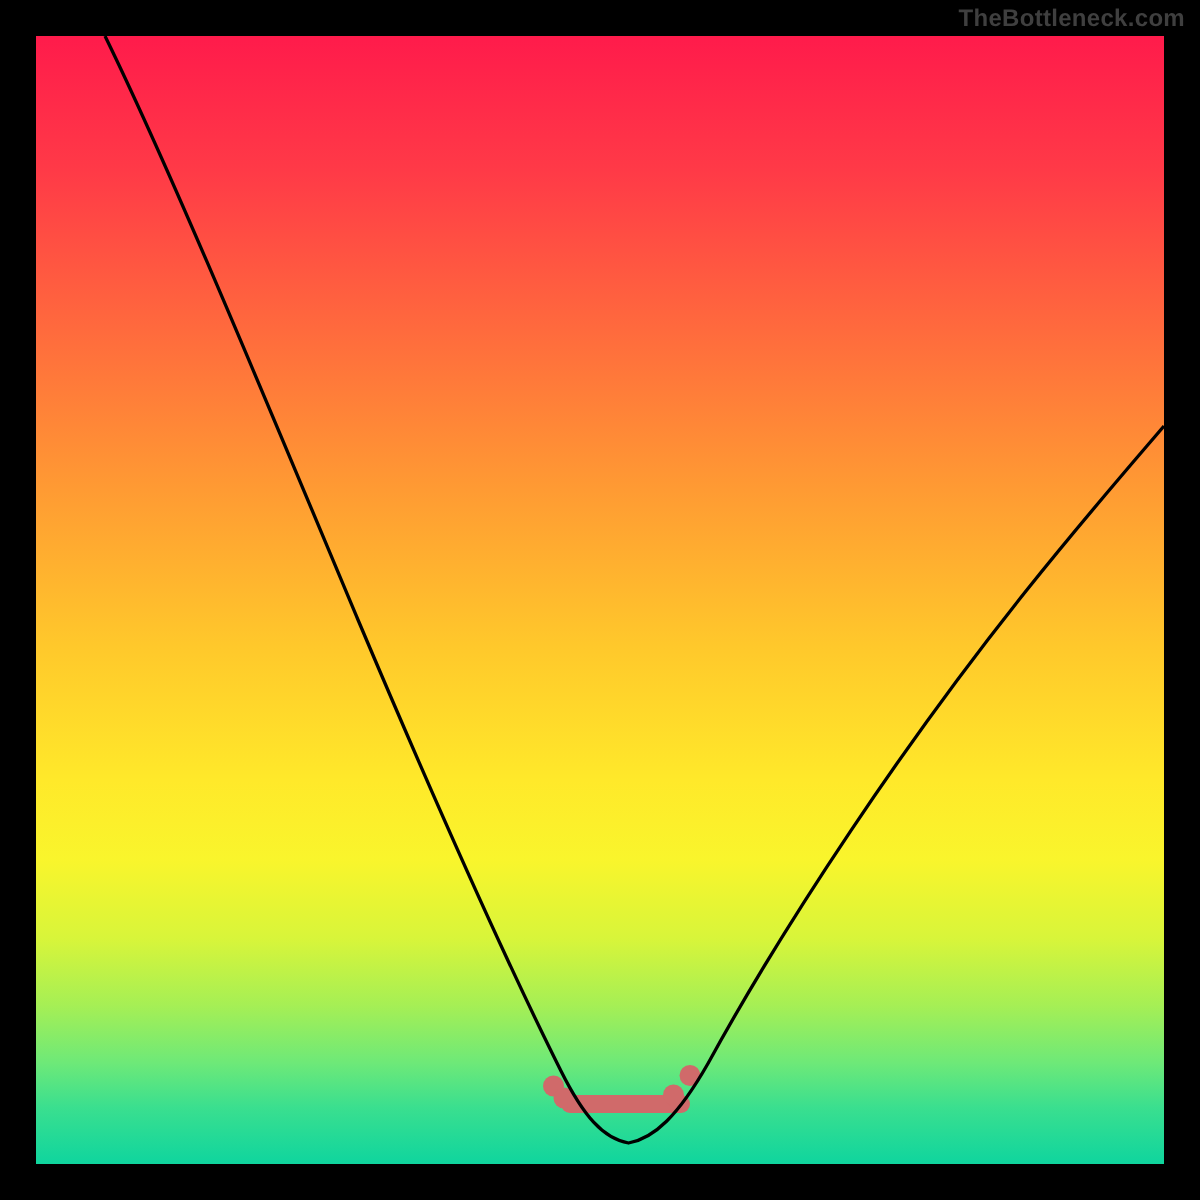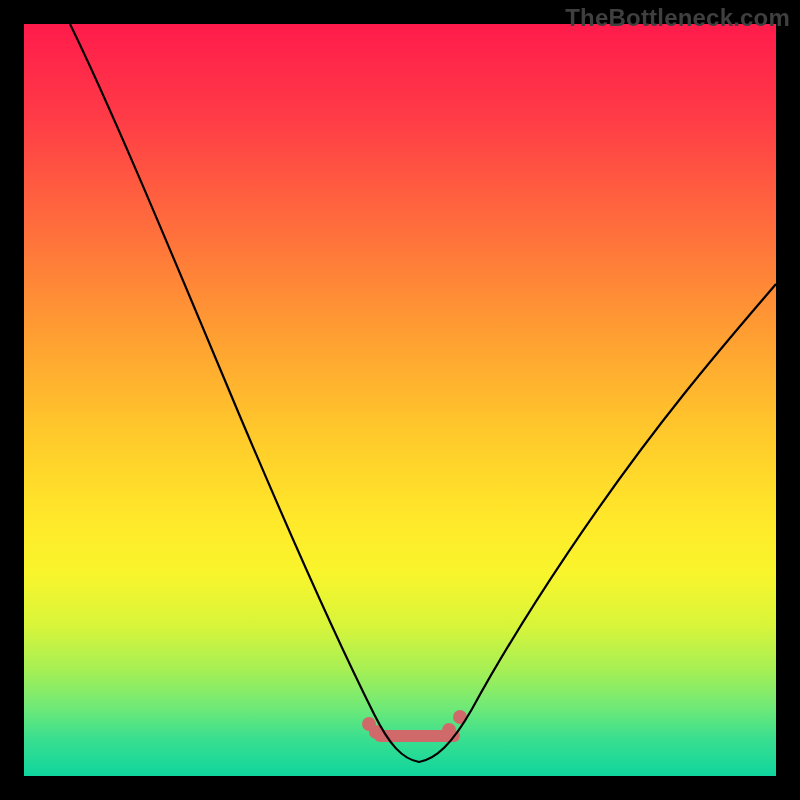--- a/index.html
+++ b/index.html
@@ -38,21 +38,21 @@
       #6ee978 91%,
       #3adf8f 95%,
       #0fd59e 100%
     );
   }
   .watermark {
     position: absolute;
     top: 4px;
     right: 10px;
     color: #3f3f3f;
-    font-size: 24px;
+    font-size: 16px;
     font-weight: 600;
     letter-spacing: 0.2px;
     user-select: none;
   }
   svg.curve {
     position: absolute;
     left: 0;
     top: 0;
     width: 100%;
     height: 100%;

